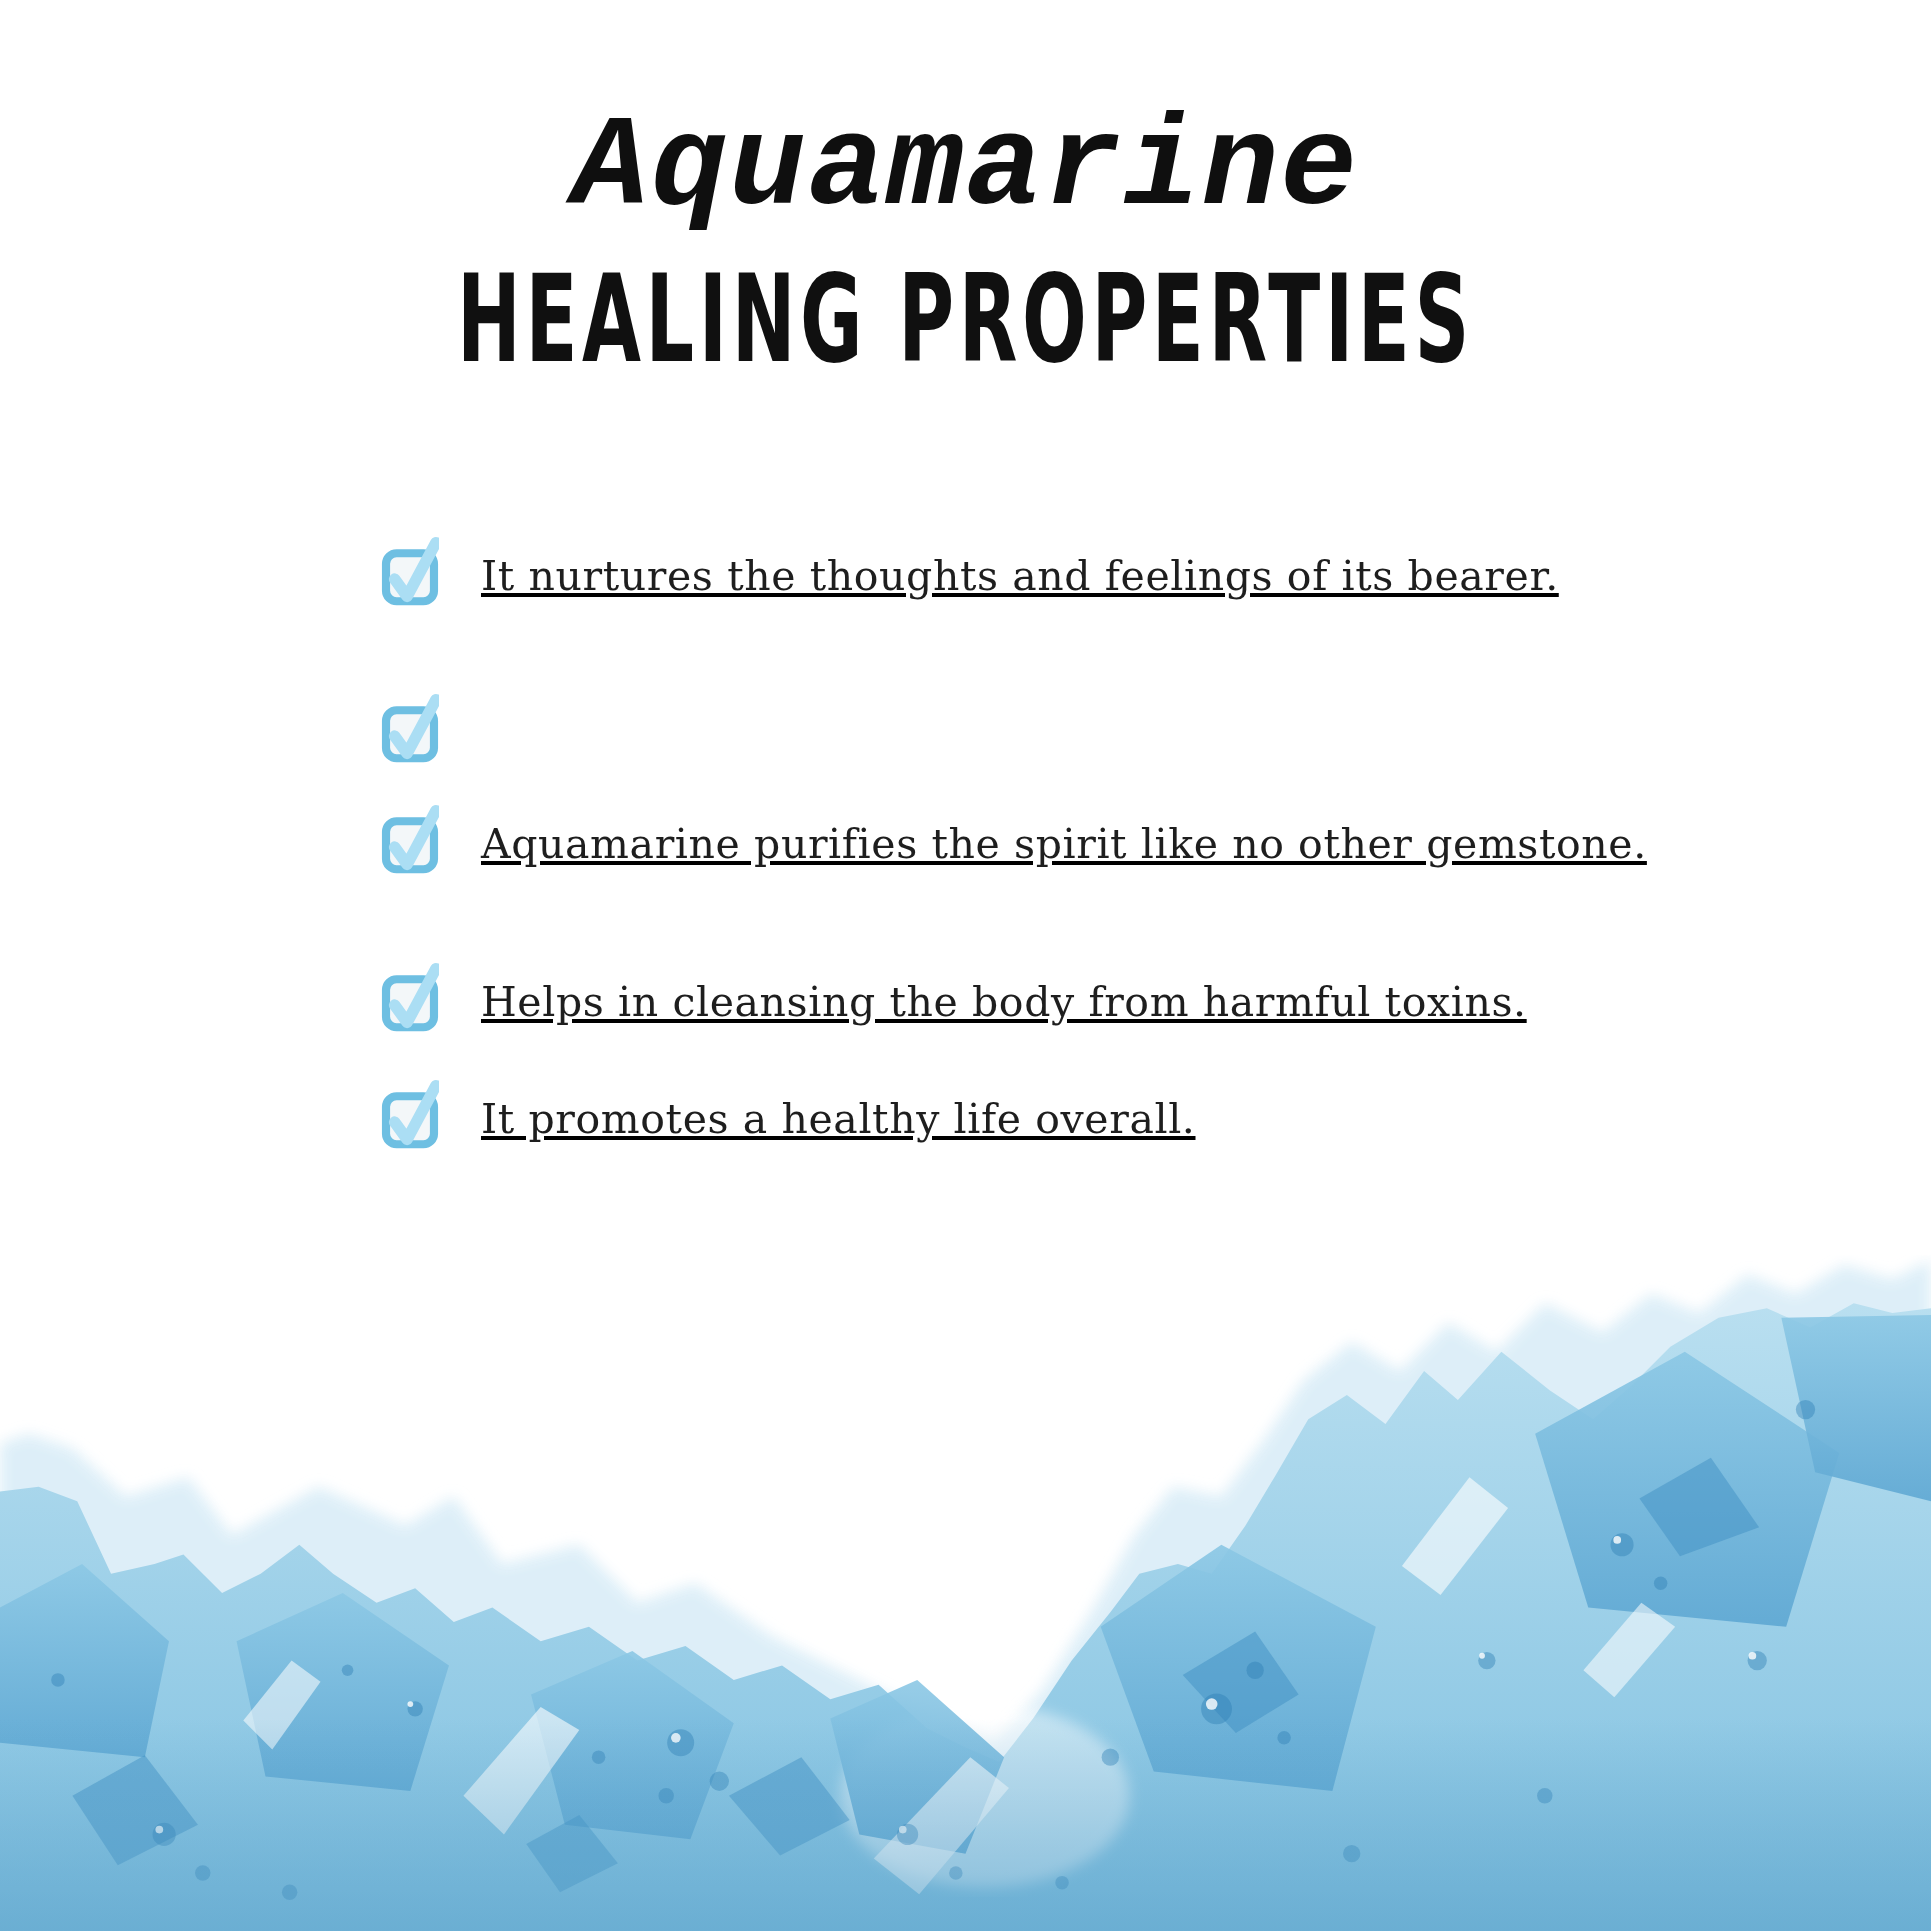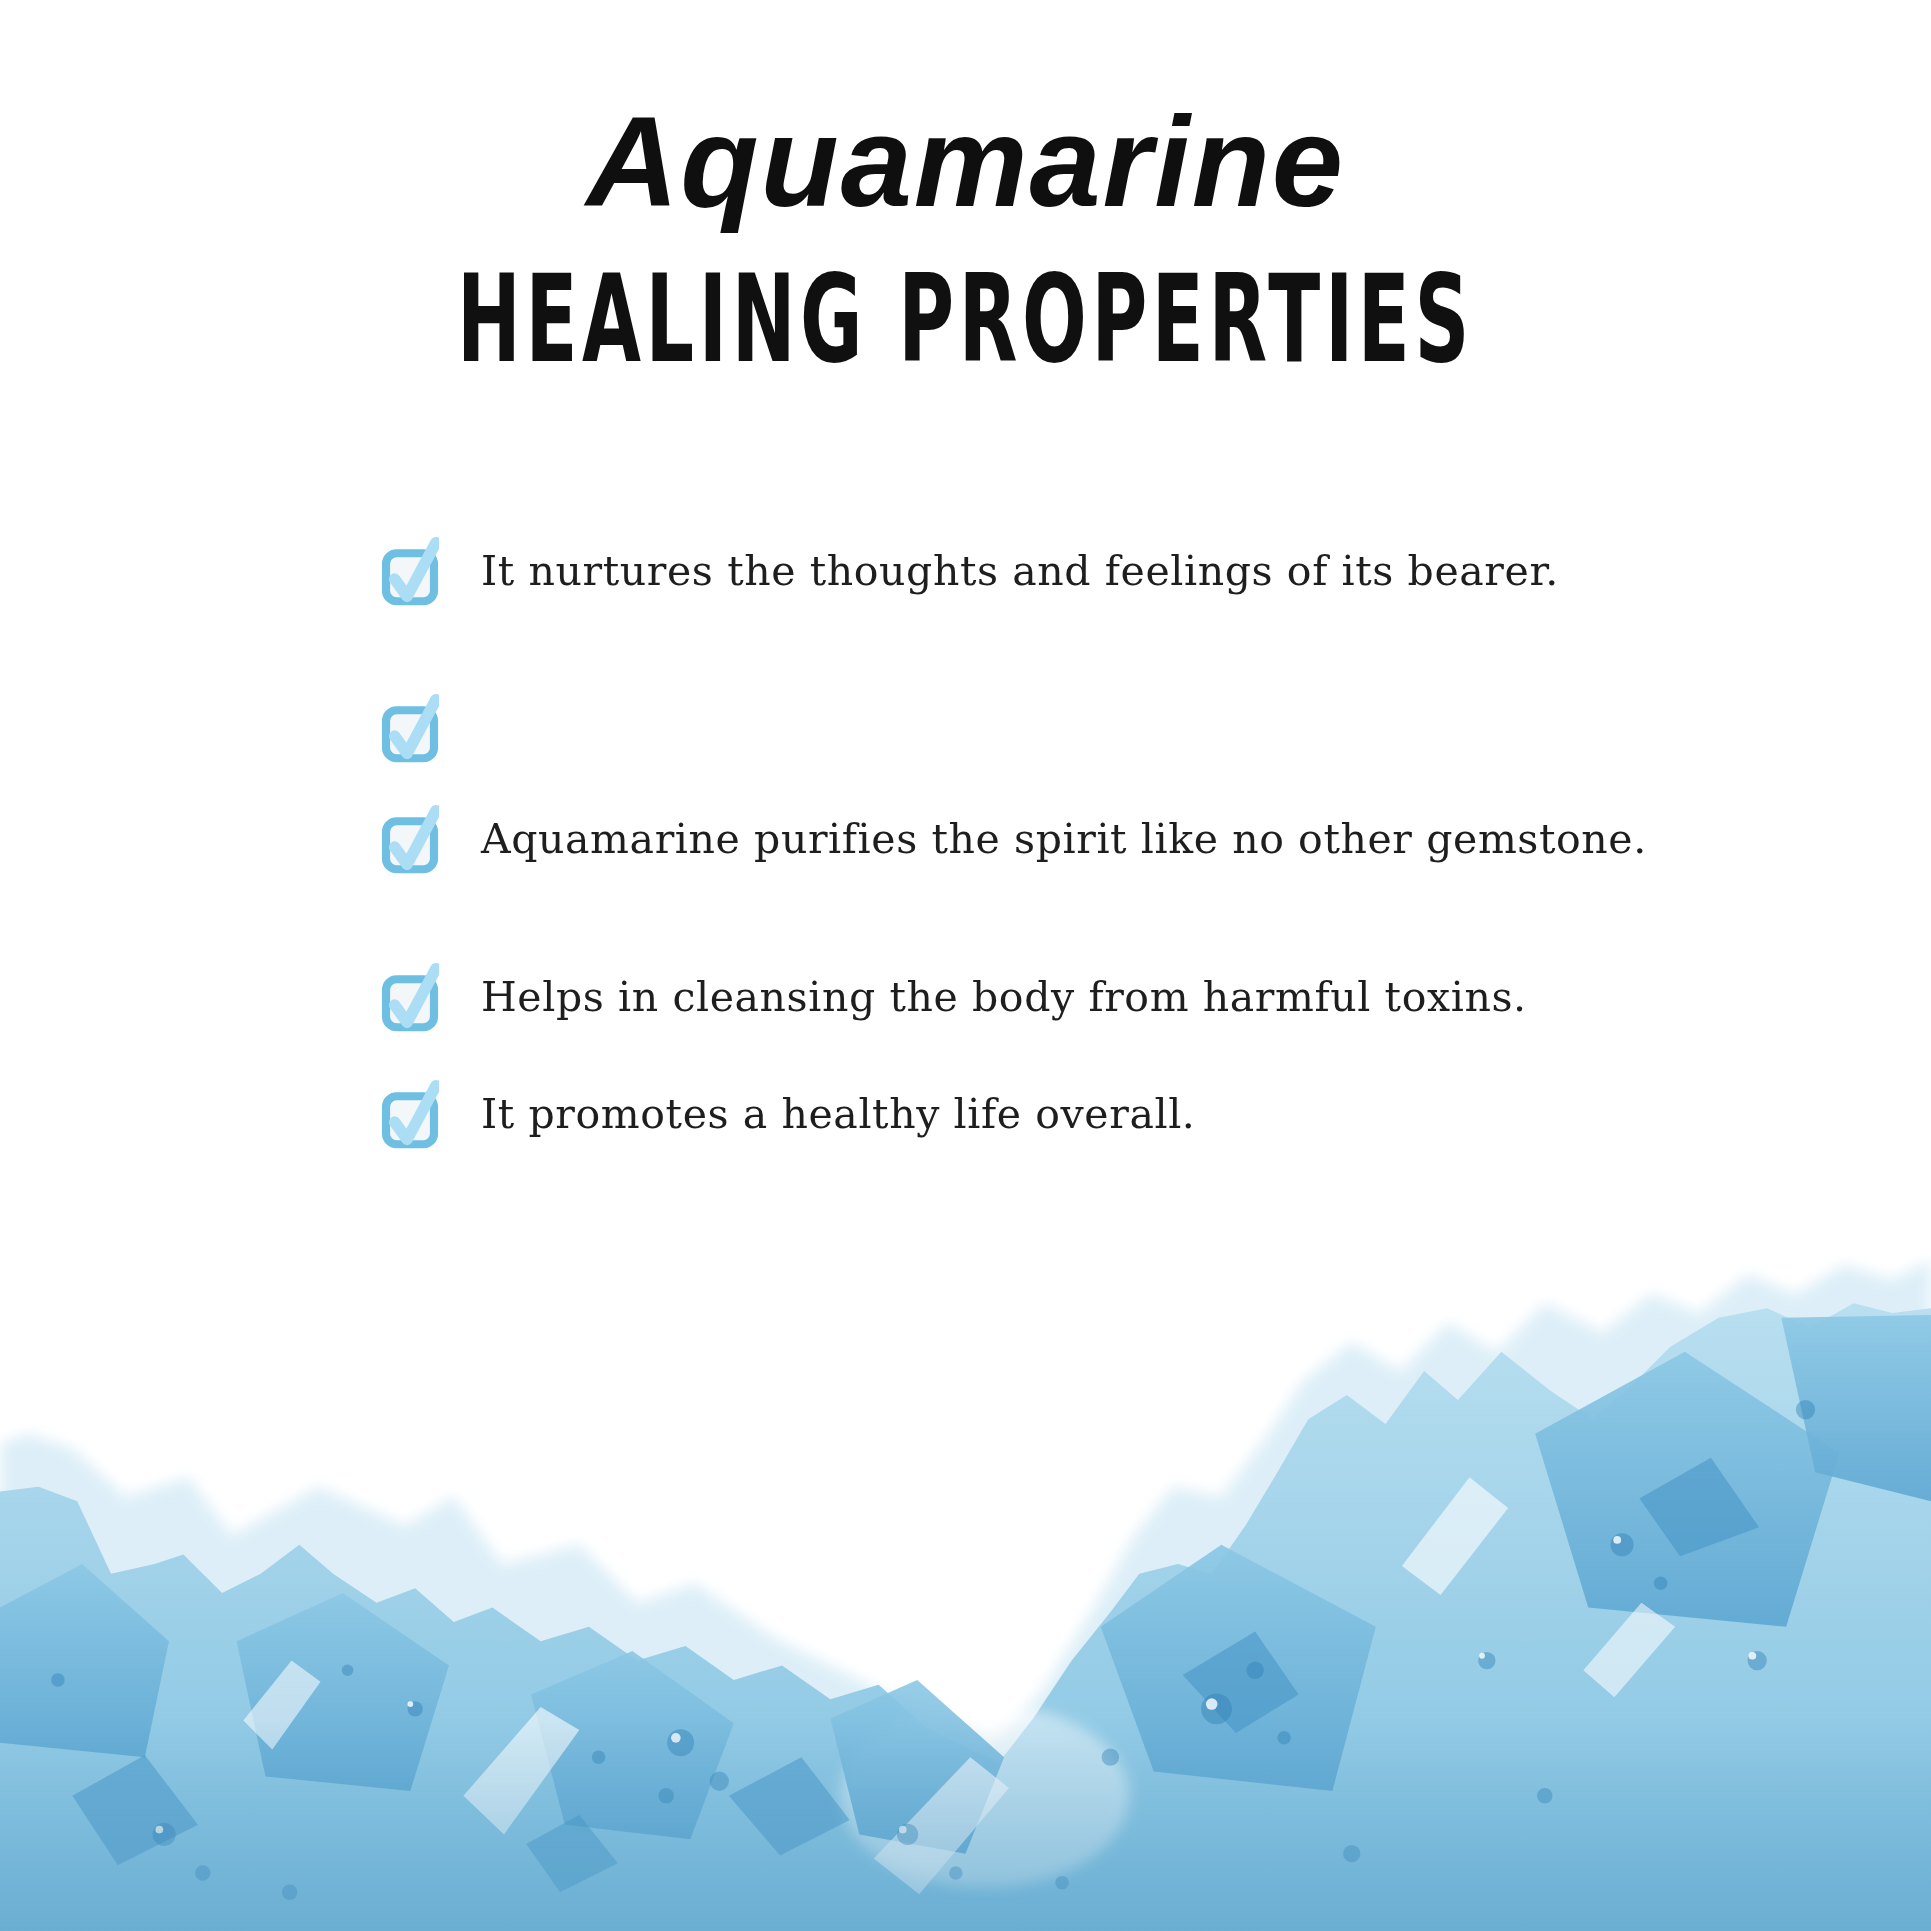--- a/index.html
+++ b/index.html
@@ -7,23 +7,23 @@
     position:relative;
     width:1931px;
     height:1931px;
     background:#ffffff;
     overflow:hidden;
     font-family:"DejaVu Serif", serif;
   }
   .title{
     position:absolute;
     top:91px; left:0; right:0;
-    margin:1px;
+    margin:8px;
     text-align:center;
-    font-family:Liberation Sans, sans-serif;
+    font-family:Liberation Mono, monospace;
     font-style:italic;
     font-weight:700;
     font-size:128px;
     line-height:1.1;
     letter-spacing:1.9px;
     color:#0f0f0f;
   }
   .subtitle{
     position:absolute;
     top:253px; left:0; right:0;
@@ -39,21 +39,21 @@
     transform:scaleX(0.63);
     transform-origin:center top;
   }
   .checklist{
     position:absolute;
     top:535px; left:381px;
     width:1419px;
     margin:0; padding:0;
     list-style:none;
   }
-  .row{display:flex; align-items:center;}
+  .row{display:flex; align-items:flex-end;text-decoration:underline;}
   .row:nth-of-type(2){margin-top:86px;}
   .row:nth-of-type(3){margin-top:40px;}
   .row:nth-of-type(4){margin-top:87px;}
   .row:nth-of-type(5){margin-top:46px;}
   .cb{
     flex:0 0 58px;
     width:58px; height:71px;
     margin-right:42px;
   }
   .cb svg{display:block;}

